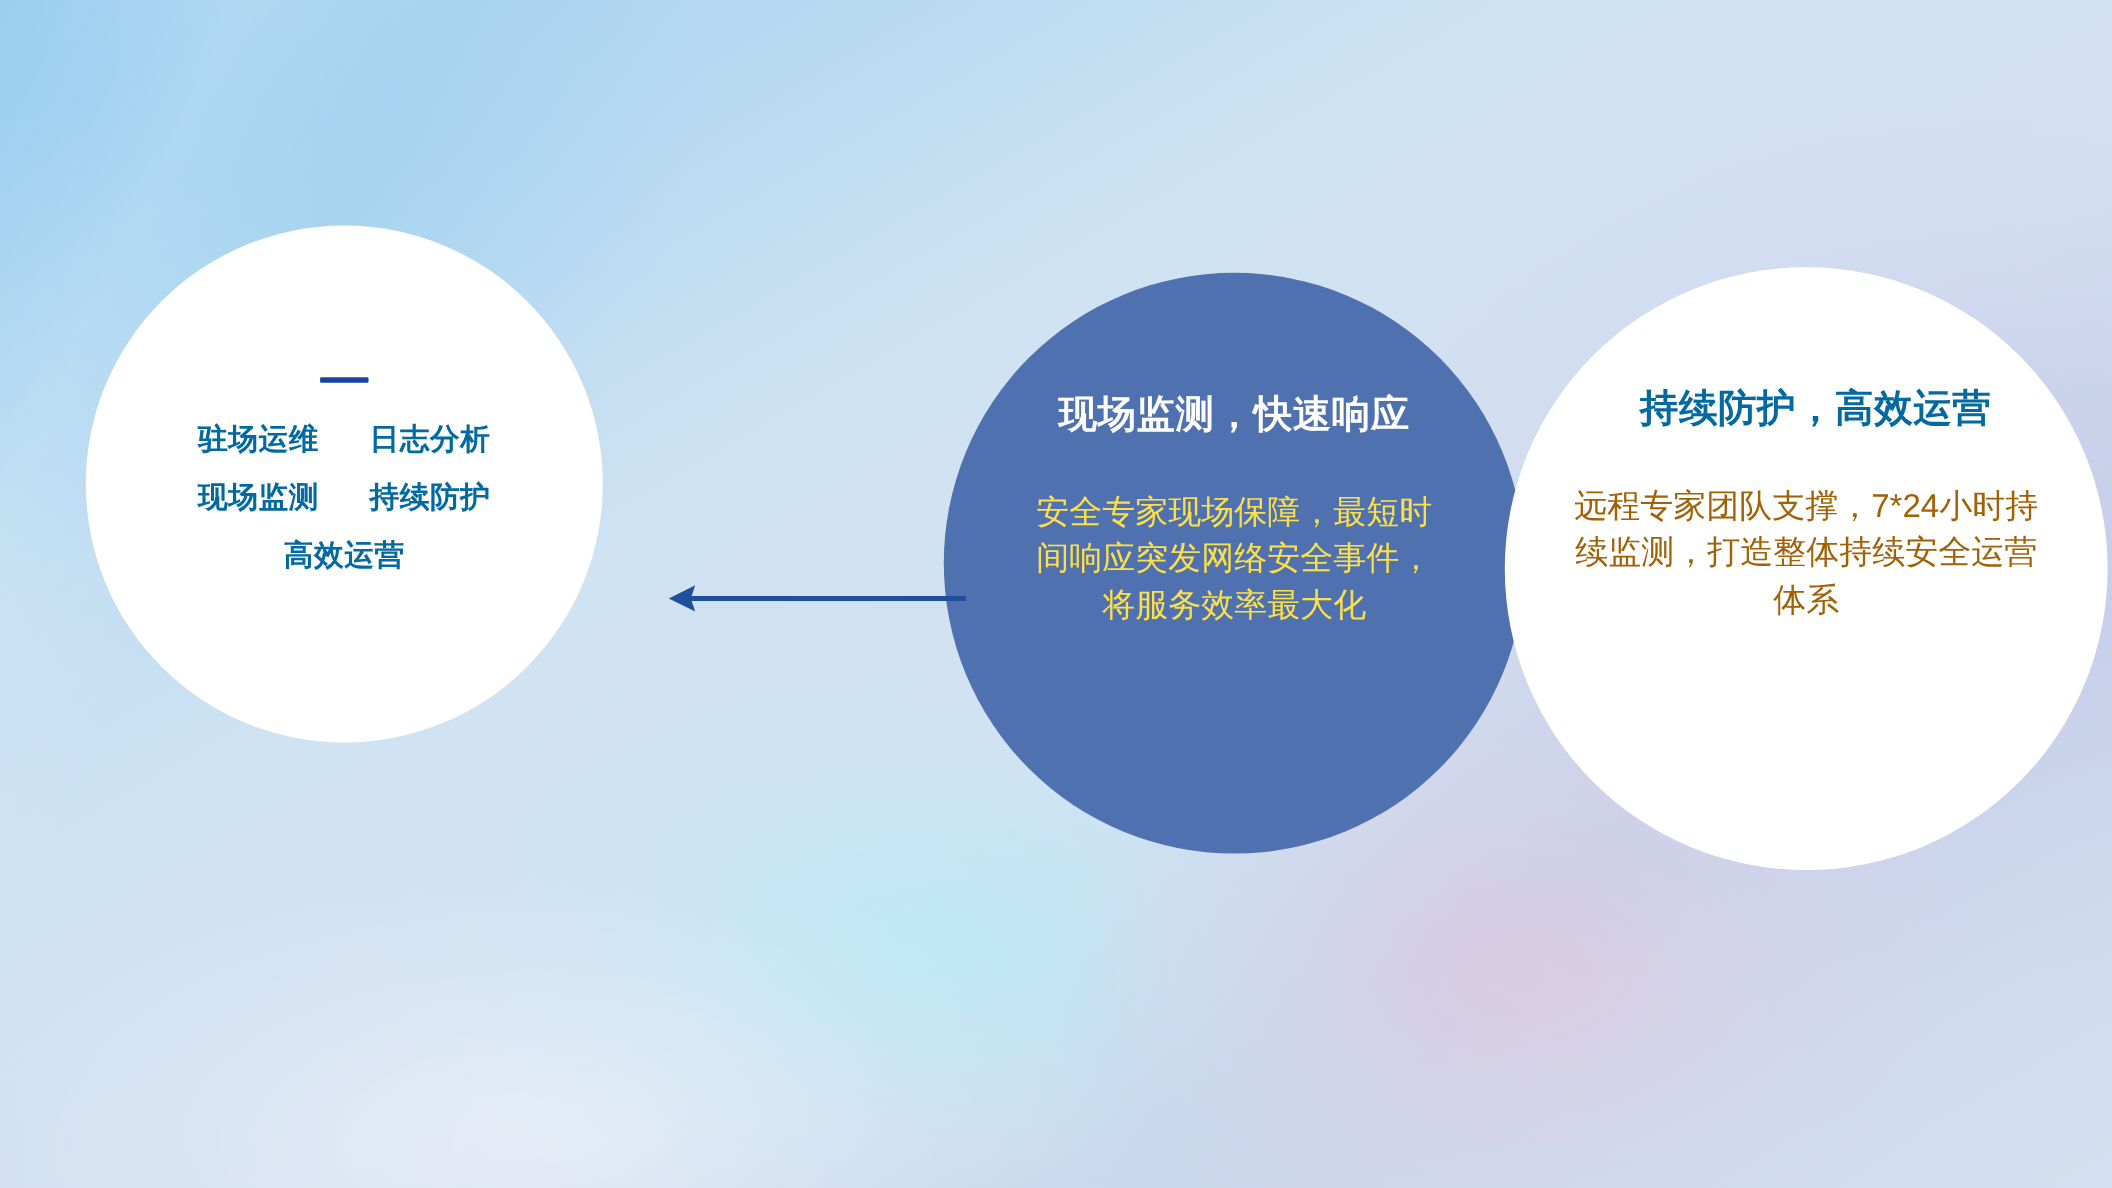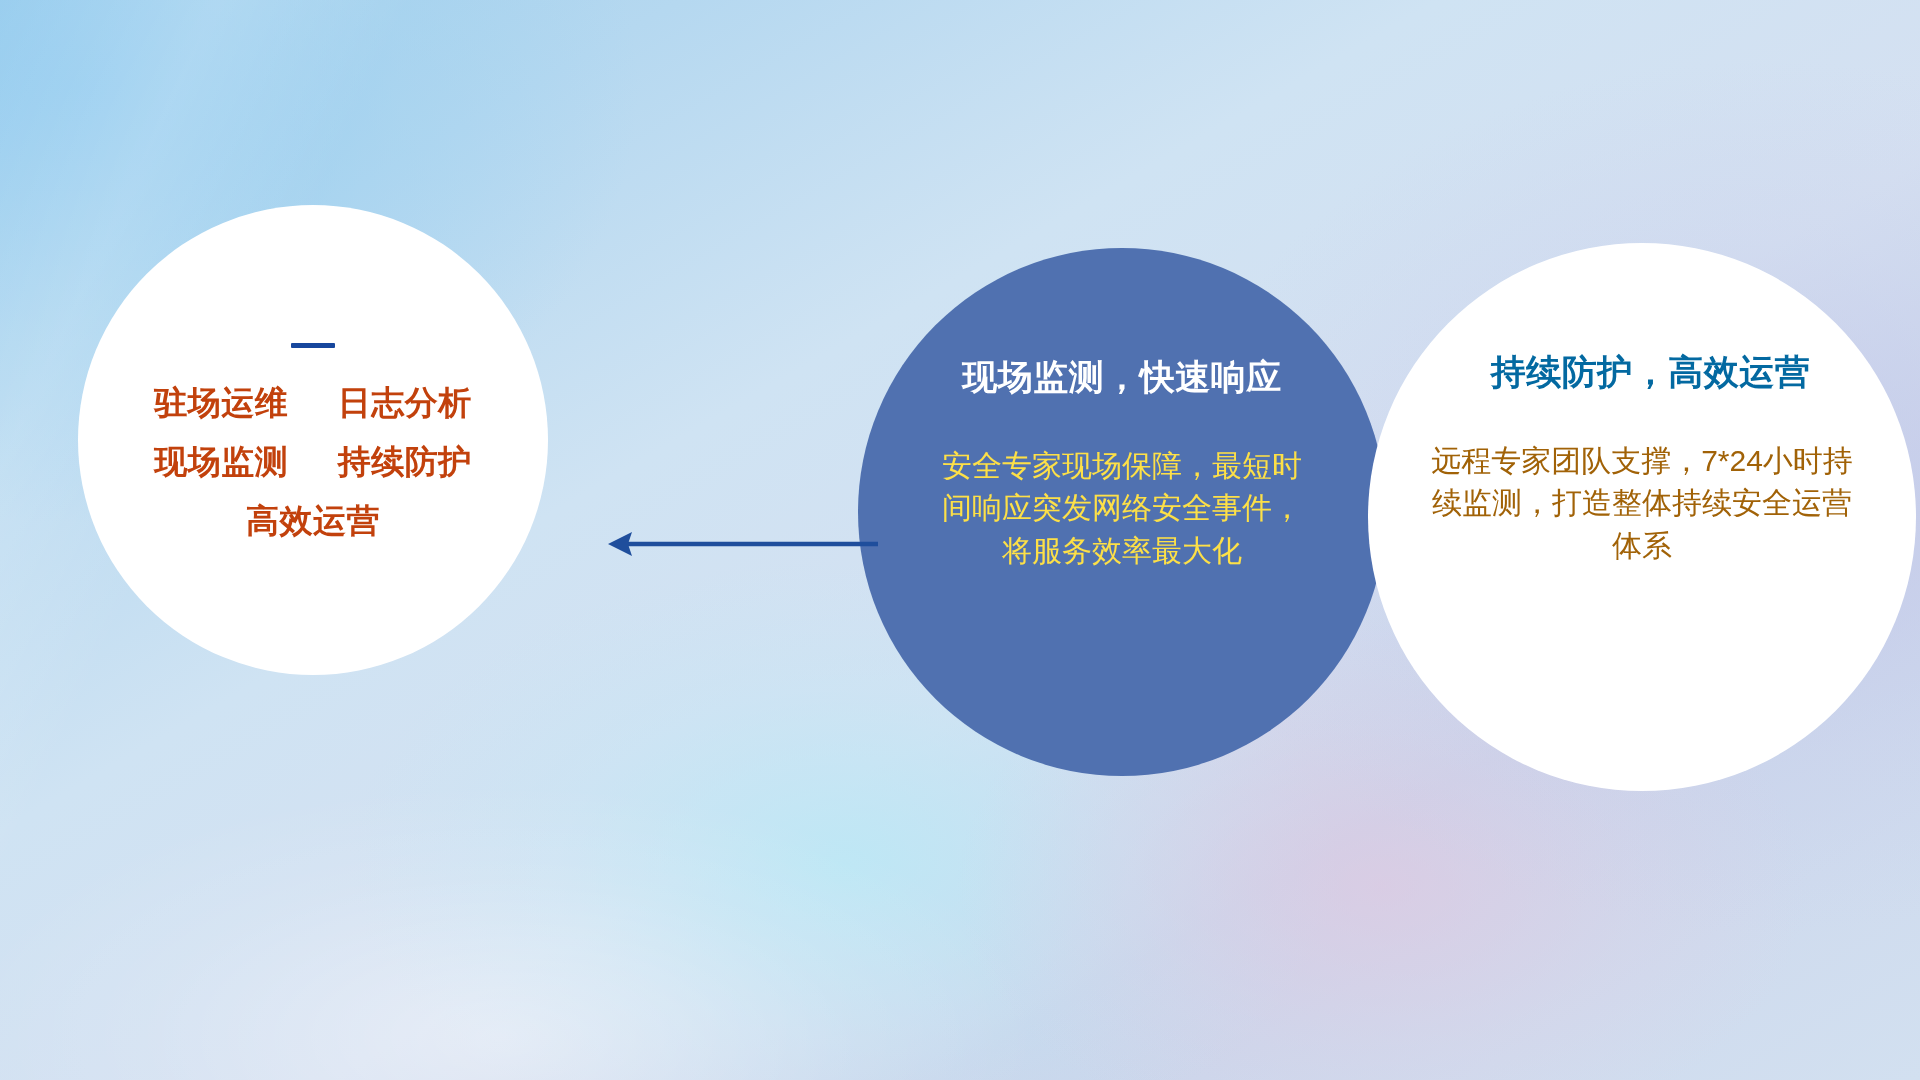--- a/index.html
+++ b/index.html
@@ -102,22 +102,22 @@
     margin-bottom: 38px;
   }
 
   .left-lines {
     display: flex;
     flex-direction: column;
     align-items: center;
     gap: 26px;
   }
   .left-line {
-    color: #c2410c;
-    font-size: 33px;
+    color: #0369a1;
+    font-size: 27px;
     font-weight: 700;
     line-height: 1;
     letter-spacing: 0.5px;
     white-space: nowrap;
   }
   .left-line .gap {
     display: inline-block;
     width: 30px;
   }
 

